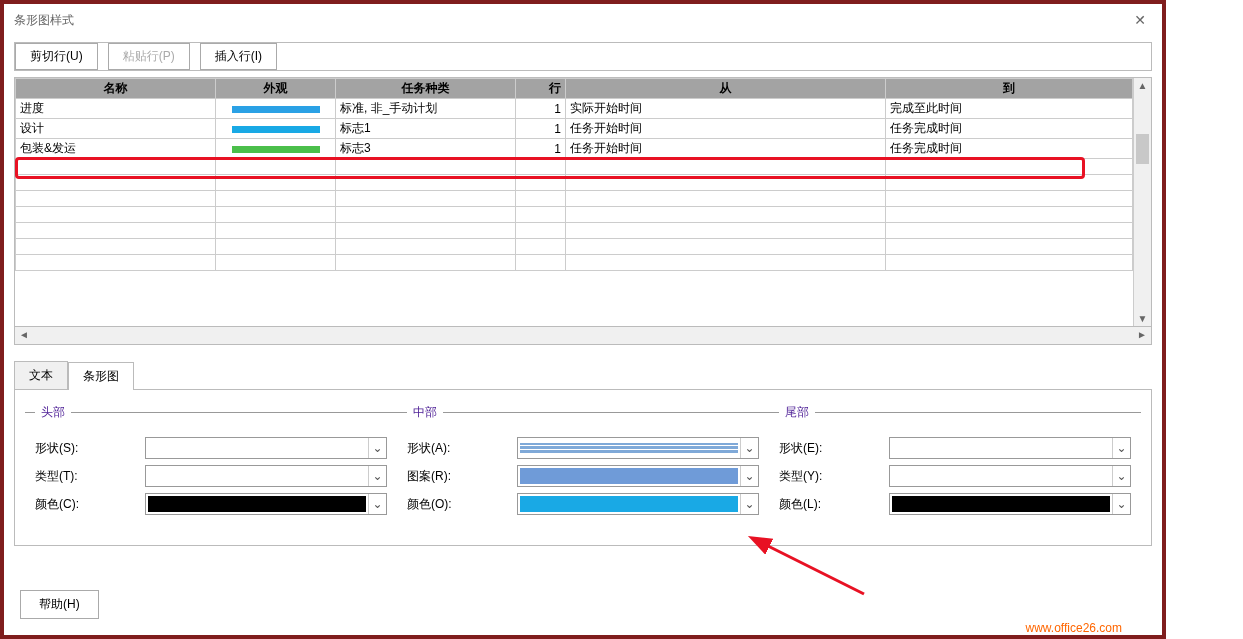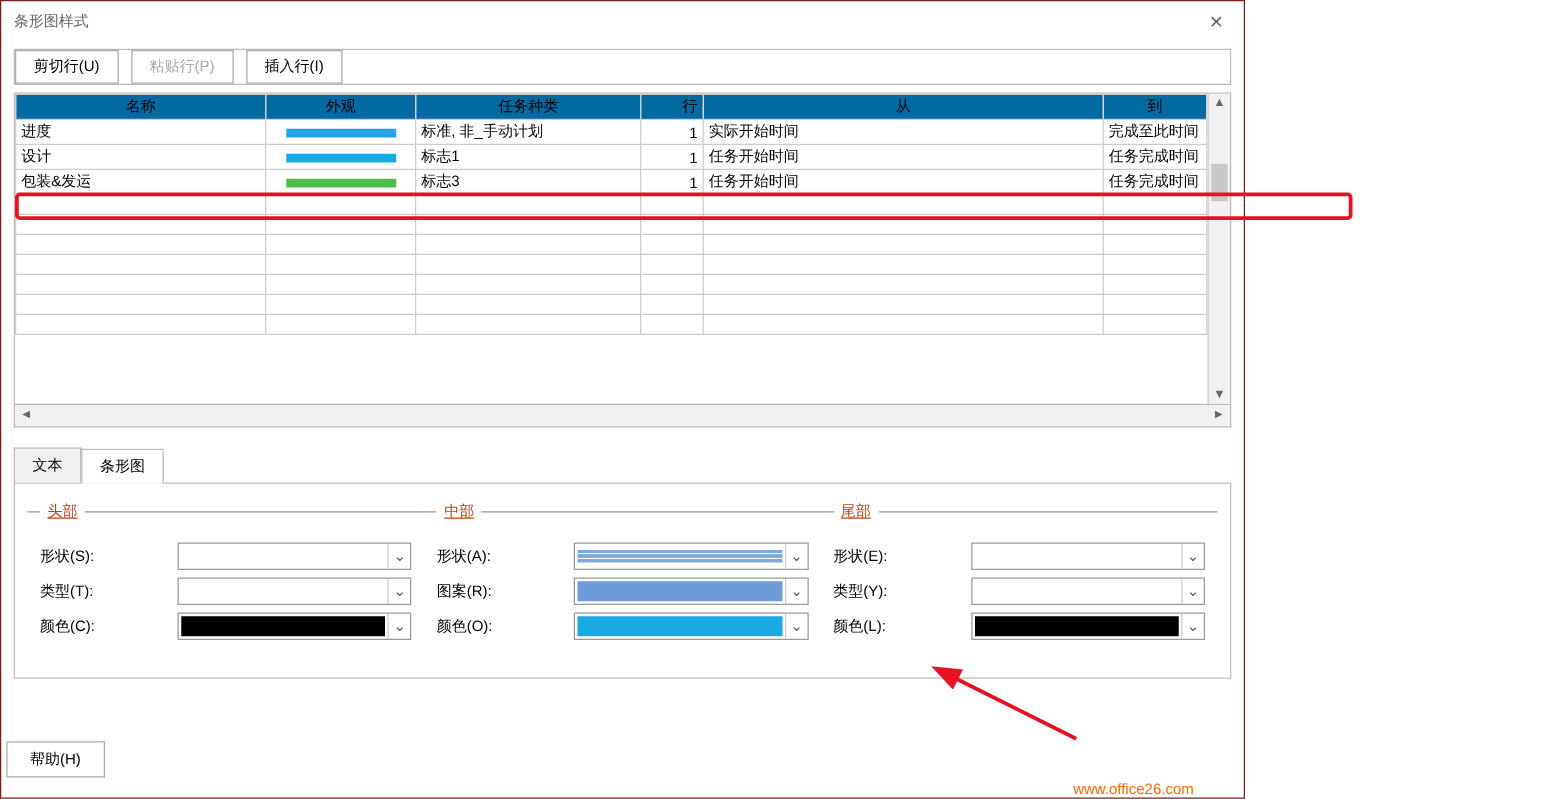--- a/index.html
+++ b/index.html
@@ -1,53 +1,53 @@
 <!DOCTYPE html>
 <html><head>
 <meta charset="utf-8">
 <style>
 * { box-sizing: border-box; font-family: "Microsoft YaHei", Tahoma, sans-serif; font-size: 12px; }
 body { margin: 0; background: #fff; width: 1243px; height: 639px; position: relative; overflow: hidden; }
-.dialog { width: 996px; height: 639px; border: 1px solid #7f1d1d; background: #fff; position: relative; }
+.dialog { width: 1166px; height: 639px; border: 4px solid #7f1d1d; background: #fff; position: relative; }
 .titlebar { height: 32px; line-height: 32px; padding: 0 10px; display: flex; justify-content: space-between; align-items: center; color: #666; }
 .close-x { font-size: 14px; color: #666; padding: 0 6px; cursor: pointer; }
 .toolbar-row { margin: 6px 10px; border: 1px solid #bbb; padding: 0; display: flex; gap: 10px; }
 .tb-btn { border: 1px solid #aaa; background: #fff; padding: 4px 14px; cursor: pointer; }
 .tb-btn.disabled { color: #aaa; cursor: default; }
 .grid-wrap { margin: 0 10px 0 10px; border: 1px solid #bbb; height: 250px; position: relative; display:flex;}
 .grid { border-collapse: collapse; width: 100%; table-layout: fixed; }
 .grid th, .grid td { border: 1px solid #ccc; padding: 1px 4px; text-align: left; height: 16px; overflow: hidden; white-space: nowrap; }
-.grid th { background: #0369a1; font-weight: normal; text-align: center; }
+.grid th { background: #a3a3a3; font-weight: bold; text-align: center; }
 .col-name { width: 200px; }
 .col-app { width: 120px; text-align:center;}
 .col-type { width: 180px; }
 .col-row { width: 50px; text-align:right !important; }
 .col-from { width: 320px; }
 .col-to { width: auto; }
 .app-bar { display:inline-block; height:7px; width:88px; vertical-align:middle;}
 .app-arrow { color:#3c3; font-size:10px;}
 .vscroll { width:18px; background:#f0f0f0; border-left:1px solid #ccc; position:relative;}
 .vthumb { background:#c8c8c8; position:absolute; left:2px; right:2px; }
 .varrow { position:absolute; left:0; right:0; text-align:center; color:#666; font-size:10px;}
 .hscroll { height:18px; margin:0 10px; background:#f0f0f0; border:1px solid #bbb; border-top:none; position:relative;}
 .harrow { position:absolute; top:2px; color:#666; font-size:10px;}
 .red-hl { position:absolute; border:3px solid #e81123; border-radius:4px; pointer-events:none; }
 .tabs { margin: 16px 10px 0 10px; display:flex; }
 .tab { border:1px solid #bbb; border-bottom:none; padding:5px 14px; background:#f0f0f0; cursor:pointer; }
 .tab.active { background:#fff; position:relative; top:1px; }
 .tab-body { margin:0 10px; border:1px solid #bbb; padding: 14px 10px 24px 10px; display:flex; gap:0; }
 fieldset.group { border:none; border-top:1px solid #999; margin:0; padding:10px 10px 0 10px; flex:1; }
-fieldset.group legend { padding:0 6px; color:#c2410c;text-decoration:underline; }
+fieldset.group legend { padding:0 6px; color:#4c1d95; }
 .form-row { display:flex; align-items:center; margin:6px 0;gap:40px; }
 .form-row label { width:70px; }
 .combo { flex:1; max-width:290px; display:flex; border:1px solid #999; height:22px; background:#fff; position:relative; }
 .combo .sw { flex:1; }
 .combo .caret { width:18px; border-left:1px solid #ccc; text-align:center; line-height:20px; color:#555; cursor:pointer;}
 .hatch { background: repeating-linear-gradient(0deg,#7fa9d8,#7fa9d8 3px,#fff 3px,#fff 4px); }
-.footer { position:absolute; left:4px; bottom:16px; }
+.footer { position:absolute; left:16px; bottom:16px; }
 .footer .tb-btn{ padding:5px 18px;}
 .red-arrow { position:absolute; pointer-events:none; }
 .wm1 { position:absolute; right:40px; bottom:10px; font-size:26px; color:#444; font-weight:bold; letter-spacing:1px;}
 .wm-orange { color:#f60; }
 .wm-logo{ display:inline-flex; width:32px; height:32px; border:2px solid #f60; justify-content:center; align-items:center; vertical-align:middle; border-radius:4px;}
 .wm-url{ position:absolute; right:40px; bottom:0px; color:#f60; font-size:12px;}
 </style>
 </head>
 <body>
 

